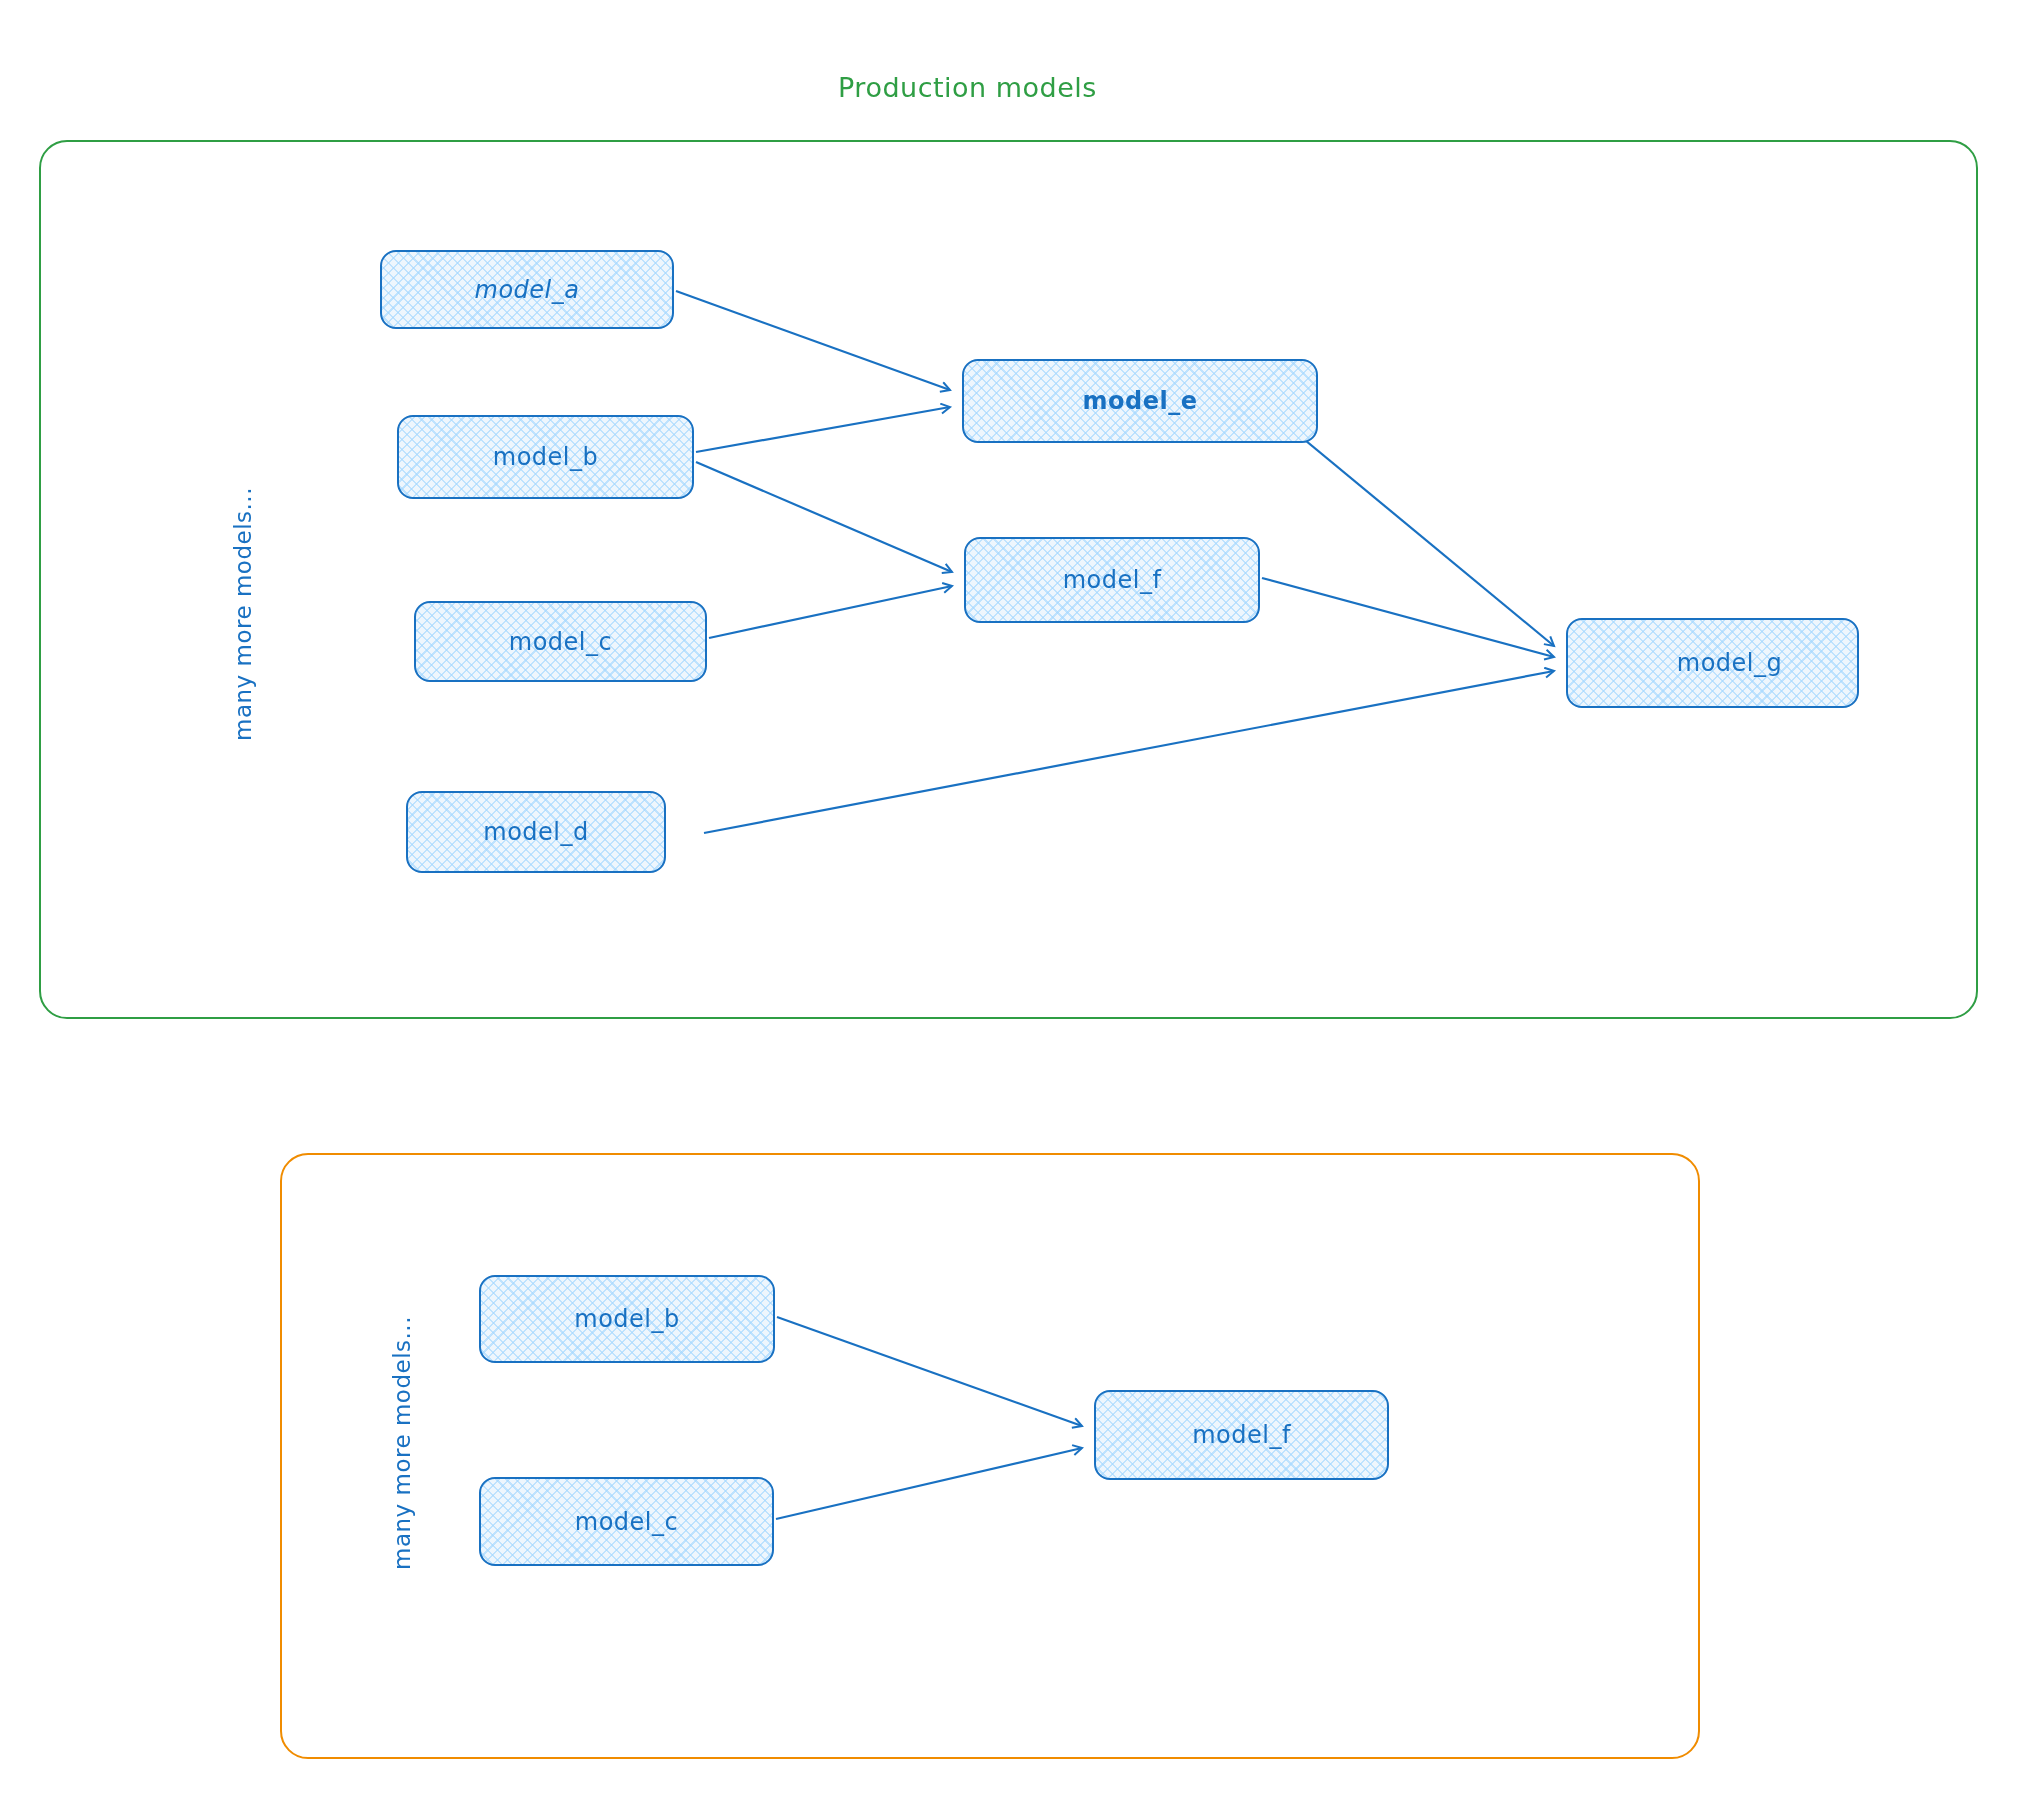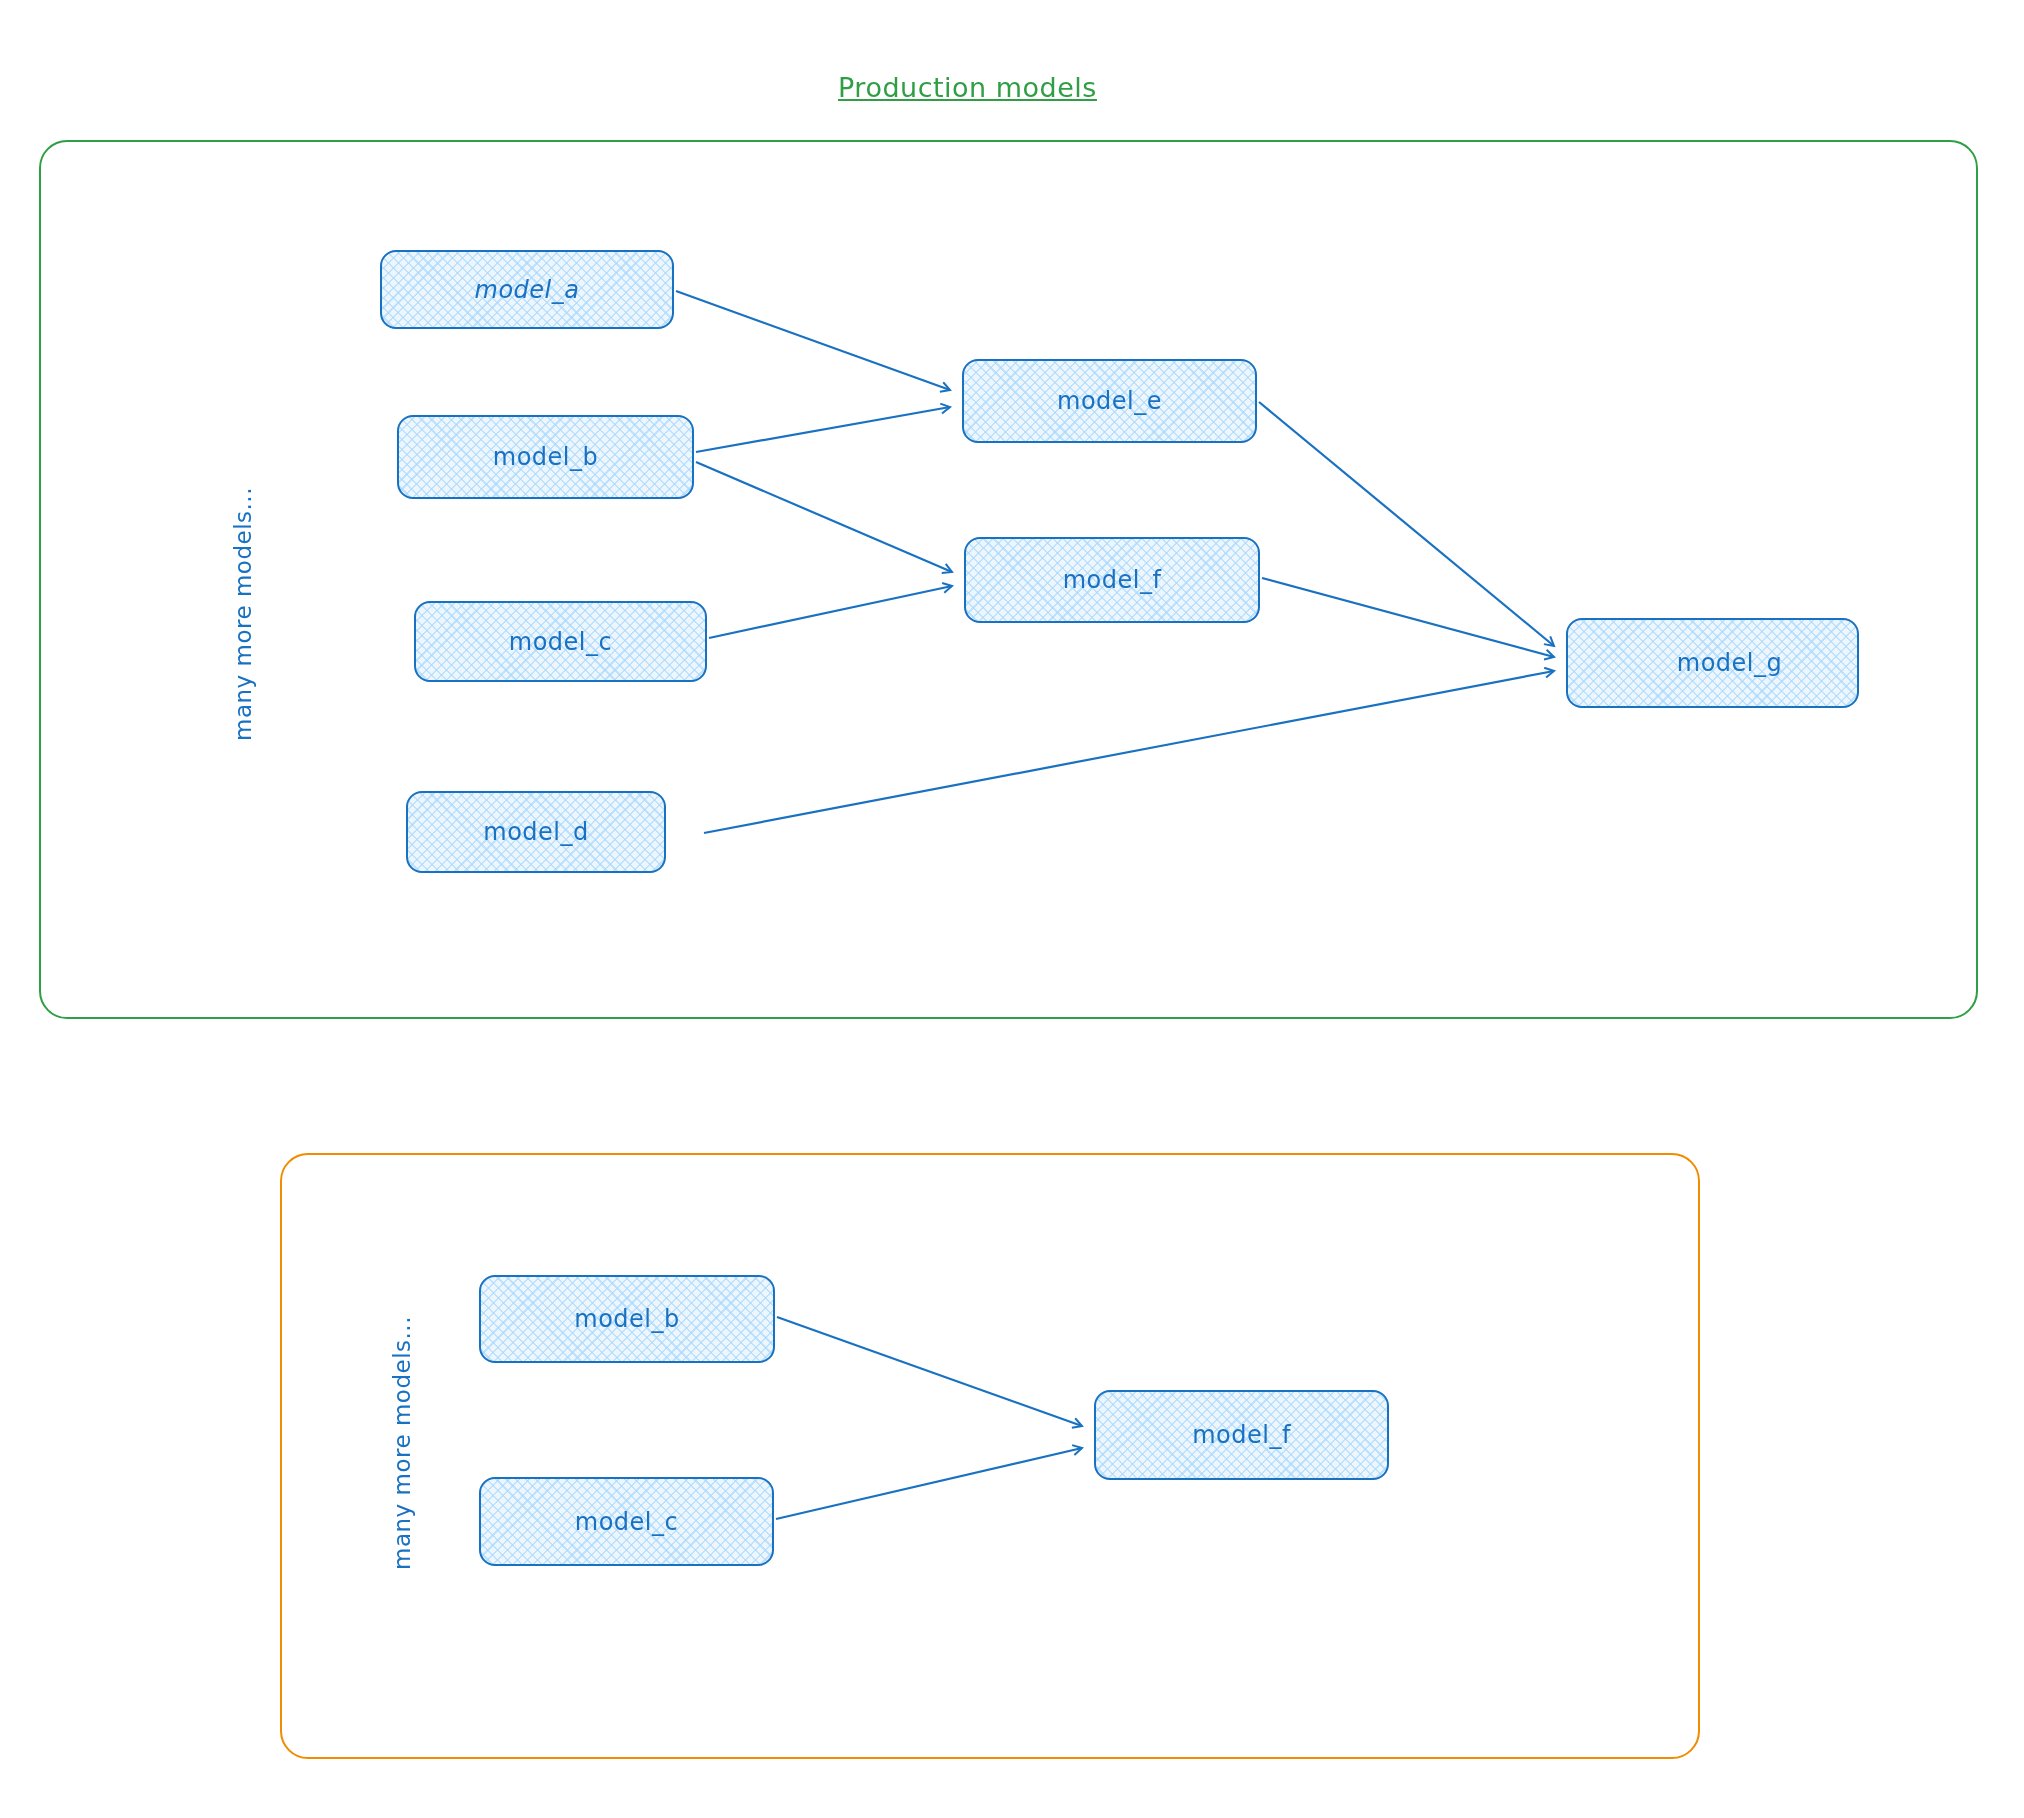--- a/index.html
+++ b/index.html
@@ -27,21 +27,20 @@
   .section-box.development {
     left: 280px; top: 1153px; width: 1416px; height: 602px;
     border: 2px solid #f08c00;
   }
   .section-title {
     position: absolute;
     font-size: 27px;
     letter-spacing: 0.5px;
     text-align: center;
     font-weight: 500;
-    text-decoration: underline;
   }
   .section-title.production {
     left: 0px; top: 72px; width: 1935px;
     color: #2f9e44;
   }
   .section-title.development {
     left: 280px; top: 1090px; width: 1416px;
     color: #f08c00;
   }
   .side-label {
@@ -68,21 +67,21 @@
     justify-content: center;
     color: #1971c2;
     font-size: 24px;
     letter-spacing: 0.5px;
   }
   
   #node-p-a { left: 380px;  top: 250px; width: 294px; height: 79px; font-style: italic; }
   #node-p-b { left: 397px;  top: 415px; width: 297px; height: 84px; }
   #node-p-c { left: 414px;  top: 601px; width: 293px; height: 81px; }
   #node-p-d { left: 406px;  top: 791px; width: 260px; height: 82px; }
-  #node-p-e { left: 962px;  top: 359px; width: 295px; height: 84px; }
+  #node-p-e { left: 962px;  top: 359px; width: 356px; height: 84px; font-weight: bold; }
   #node-p-f { left: 964px;  top: 537px; width: 296px; height: 86px; }
   #node-p-g { left: 1566px; top: 618px; width: 293px; height: 90px; padding-left: 34px; }
   
   #node-d-b { left: 479px;  top: 1275px; width: 296px; height: 88px; }
   #node-d-c { left: 479px;  top: 1477px; width: 295px; height: 89px; }
   #node-d-f { left: 1094px; top: 1390px; width: 295px; height: 90px; }
   #edge-layer {
     position: absolute;
     left: 0; top: 0;
     width: 2024px;

